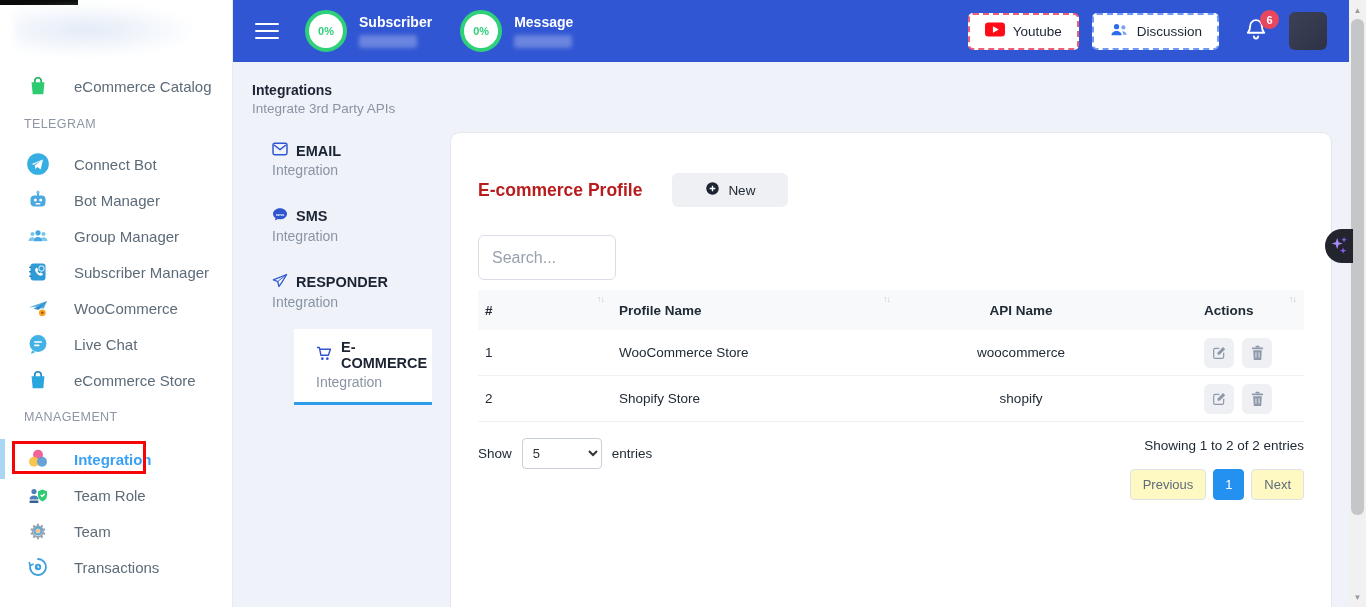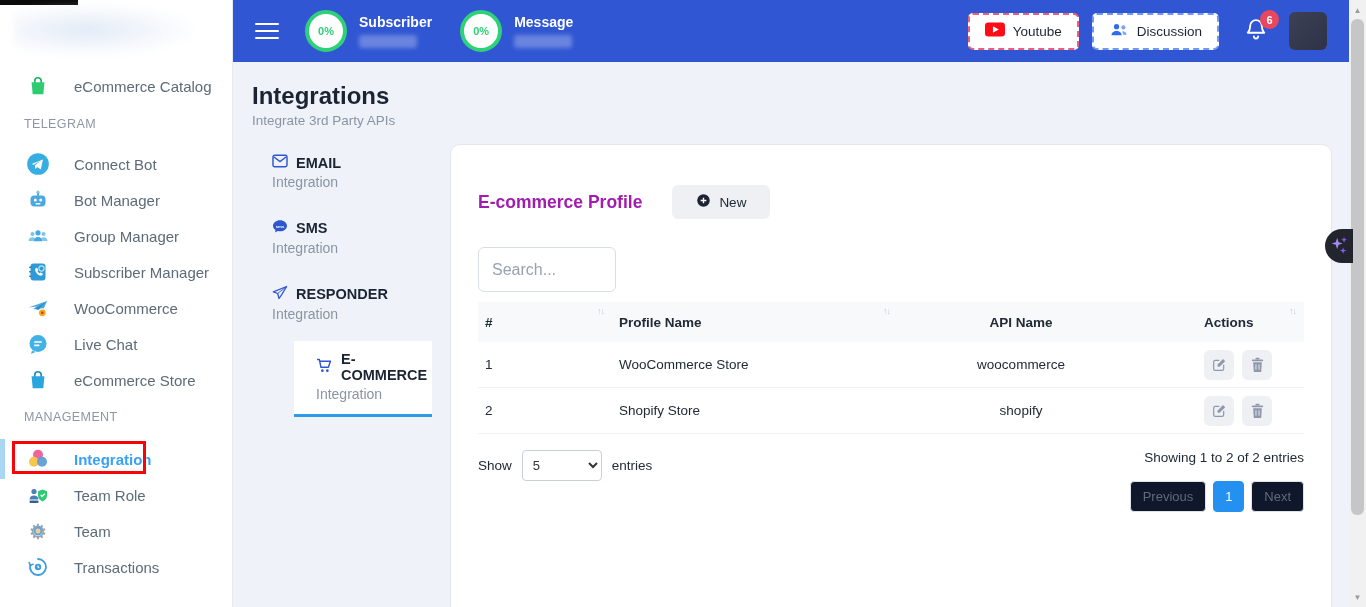--- a/index.html
+++ b/index.html
@@ -34,34 +34,34 @@
   .top-right { margin-left:auto; display:flex; align-items:center; }
   .top-btn { height:37px; background:#fff; border-radius:5px; display:flex; align-items:center; gap:8px; padding:0 15px; font-size:13.5px; color:#1c2434; cursor:pointer; }
   .top-btn.youtube { border:2px dashed #ee5e77; margin-right:13px; }
   .top-btn.discussion { border:2px dashed #6f99f2; }
   .bell-wrap { position:relative; margin:0 20px 0 24px; cursor:pointer; }
   .badge { position:absolute; top:-6px; right:-10px; width:19px; height:19px; background:#e8475f; border-radius:50%; color:#fff; font-size:11px; font-weight:bold; display:flex; align-items:center; justify-content:center; }
   .avatar { width:38px; height:38px; border-radius:6px; background:linear-gradient(135deg,#3c4156,#2e3246); cursor:pointer; }
 
   
   .content { position:absolute; left:233px; top:62px; width:1116px; height:545px; background:#eff3f9; overflow:hidden; }
-  .page-title { margin:20px 0 3px 19px; font-size:24px; font-weight:bold; color:#1c2434; }
+  .page-title { margin:20px 0 3px 19px; font-size:14px; font-weight:bold; color:#1c2434; }
   .page-subtitle { margin-left:19px; font-size:13.5px; color:#8a94a3; }
   .content-row { display:flex; margin-top:16px; padding-left:17px; }
 
   .subnav { width:182px; flex:0 0 182px; }
   .subnav-item { padding:10px 0 12px 22px; margin-bottom:7px; cursor:pointer; }
   .subnav-title { display:flex; align-items:center; gap:8px; font-size:14.5px; font-weight:bold; color:#1c2434; }
   .subnav-sub { margin-top:3px; font-size:14px; color:#8a94a3; }
   .subnav-item.active { background:#fff; border-bottom:3px solid #2d9ce8;margin-left:44px; }
 
   .card { flex:1; margin:0 17px 0 18px; background:#fff; border:1px solid #e4e8ee; border-radius:10px; padding:40px 27px 0; height:600px; }
   .card-head { display:flex; align-items:center; gap:30px; }
-  .card-title { font-size:17.5px; font-weight:bold; color:#a21caf; }
-  .new-btn { height:34px; background:#eef0f3; border:none; border-radius:6px; display:flex; align-items:center; gap:8px; padding:0 24px; font-size:13.5px; color:#212b36; font-family:inherit; cursor:pointer; }
+  .card-title { font-size:17.5px; font-weight:bold; color:#b91c1c; }
+  .new-btn { height:34px; background:#eef0f3; border:none; border-radius:6px; display:flex; align-items:center; gap:8px; padding:0 33px; font-size:13.5px; color:#212b36; font-family:inherit; cursor:pointer; }
   .search-input { margin-top:28px; width:138px; height:45px; border:1px solid #d9dee6; border-radius:6px; padding:0 13px; font-size:16px; color:#333; outline:none; font-family:inherit; }
   .search-input::placeholder { color:#98a1ae; }
 
   .tbl { margin-top:10px; }
   .tbl-row { display:grid; grid-template-columns:134px 286px 246px 1fr; align-items:center; }
   .tbl-head { background:#f7f9fb; height:40px; font-weight:bold; font-size:13.5px; color:#212b36; }
   .tbl-head .cell { position:relative; height:100%; display:flex; align-items:center; cursor:pointer; }
   .cell { padding-left:7px; }
   .cell.center { justify-content:center; text-align:center; padding-left:0; }
   .cell.actions-h { padding-left:60px; }
@@ -69,21 +69,21 @@
   .data-row { height:46px; border-bottom:1px solid #eef1f6; font-size:13.5px; color:#212b36; }
   .row-actions { padding-left:60px; display:flex; gap:8px; }
   .act-btn { width:30px; height:30px; background:#eef0f3; border:none; border-radius:6px; display:flex; align-items:center; justify-content:center; cursor:pointer; }
 
   .tbl-footer { margin-top:16px; display:flex; justify-content:space-between; align-items:flex-start; }
   .show-group { display:flex; align-items:center; gap:10px; font-size:13.5px; color:#212b36; }
   .page-size { width:80px; height:31px; border:1px solid #c8cfd9; border-radius:4px; font-size:13px; color:#333; padding:0 6px; font-family:inherit; background:#fff; }
   .foot-right { display:flex; flex-direction:column; align-items:flex-end; }
   .showing-text { font-size:13.5px; color:#212b36; }
   .pagination { display:flex; gap:7px; margin-top:16px; }
-  .page-btn { height:31px; min-width:31px; padding:0 12px; background:#0f172a; border:1px solid #dee2e8; border-radius:4px; font-size:13px; color:#5f6b7a; display:flex; align-items:center; justify-content:center; cursor:pointer; font-family:inherit; }
+  .page-btn { height:31px; min-width:31px; padding:0 12px; background:#fef9c3; border:1px solid #dee2e8; border-radius:4px; font-size:13px; color:#5f6b7a; display:flex; align-items:center; justify-content:center; cursor:pointer; font-family:inherit; }
   .page-btn.current { background:#2490ef; border-color:#2490ef; color:#fff; padding:0; }
 
   
   .ai-fab { position:absolute; left:1325px; top:229px; width:28px; height:34px; background:#22252e; border-radius:17px 0 0 17px; z-index:6; display:flex; align-items:center; justify-content:center; cursor:pointer; }
   .scrollbar { position:absolute; right:0; top:0; width:17px; height:607px; background:#f1f1f1; z-index:5; }
   .sb-arrow { position:absolute; left:0; width:17px; height:16px; display:flex; align-items:center; justify-content:center; font-size:8px; color:#9b9b9b; cursor:pointer; }
   .sb-arrow.up { top:2px; } .sb-arrow.down { bottom:2px; }
   .sb-thumb { position:absolute; left:2px; top:19px; width:13px; height:496px; background:#c4c6c8; border-radius:6px; cursor:pointer; }
 </style>
 </head>

